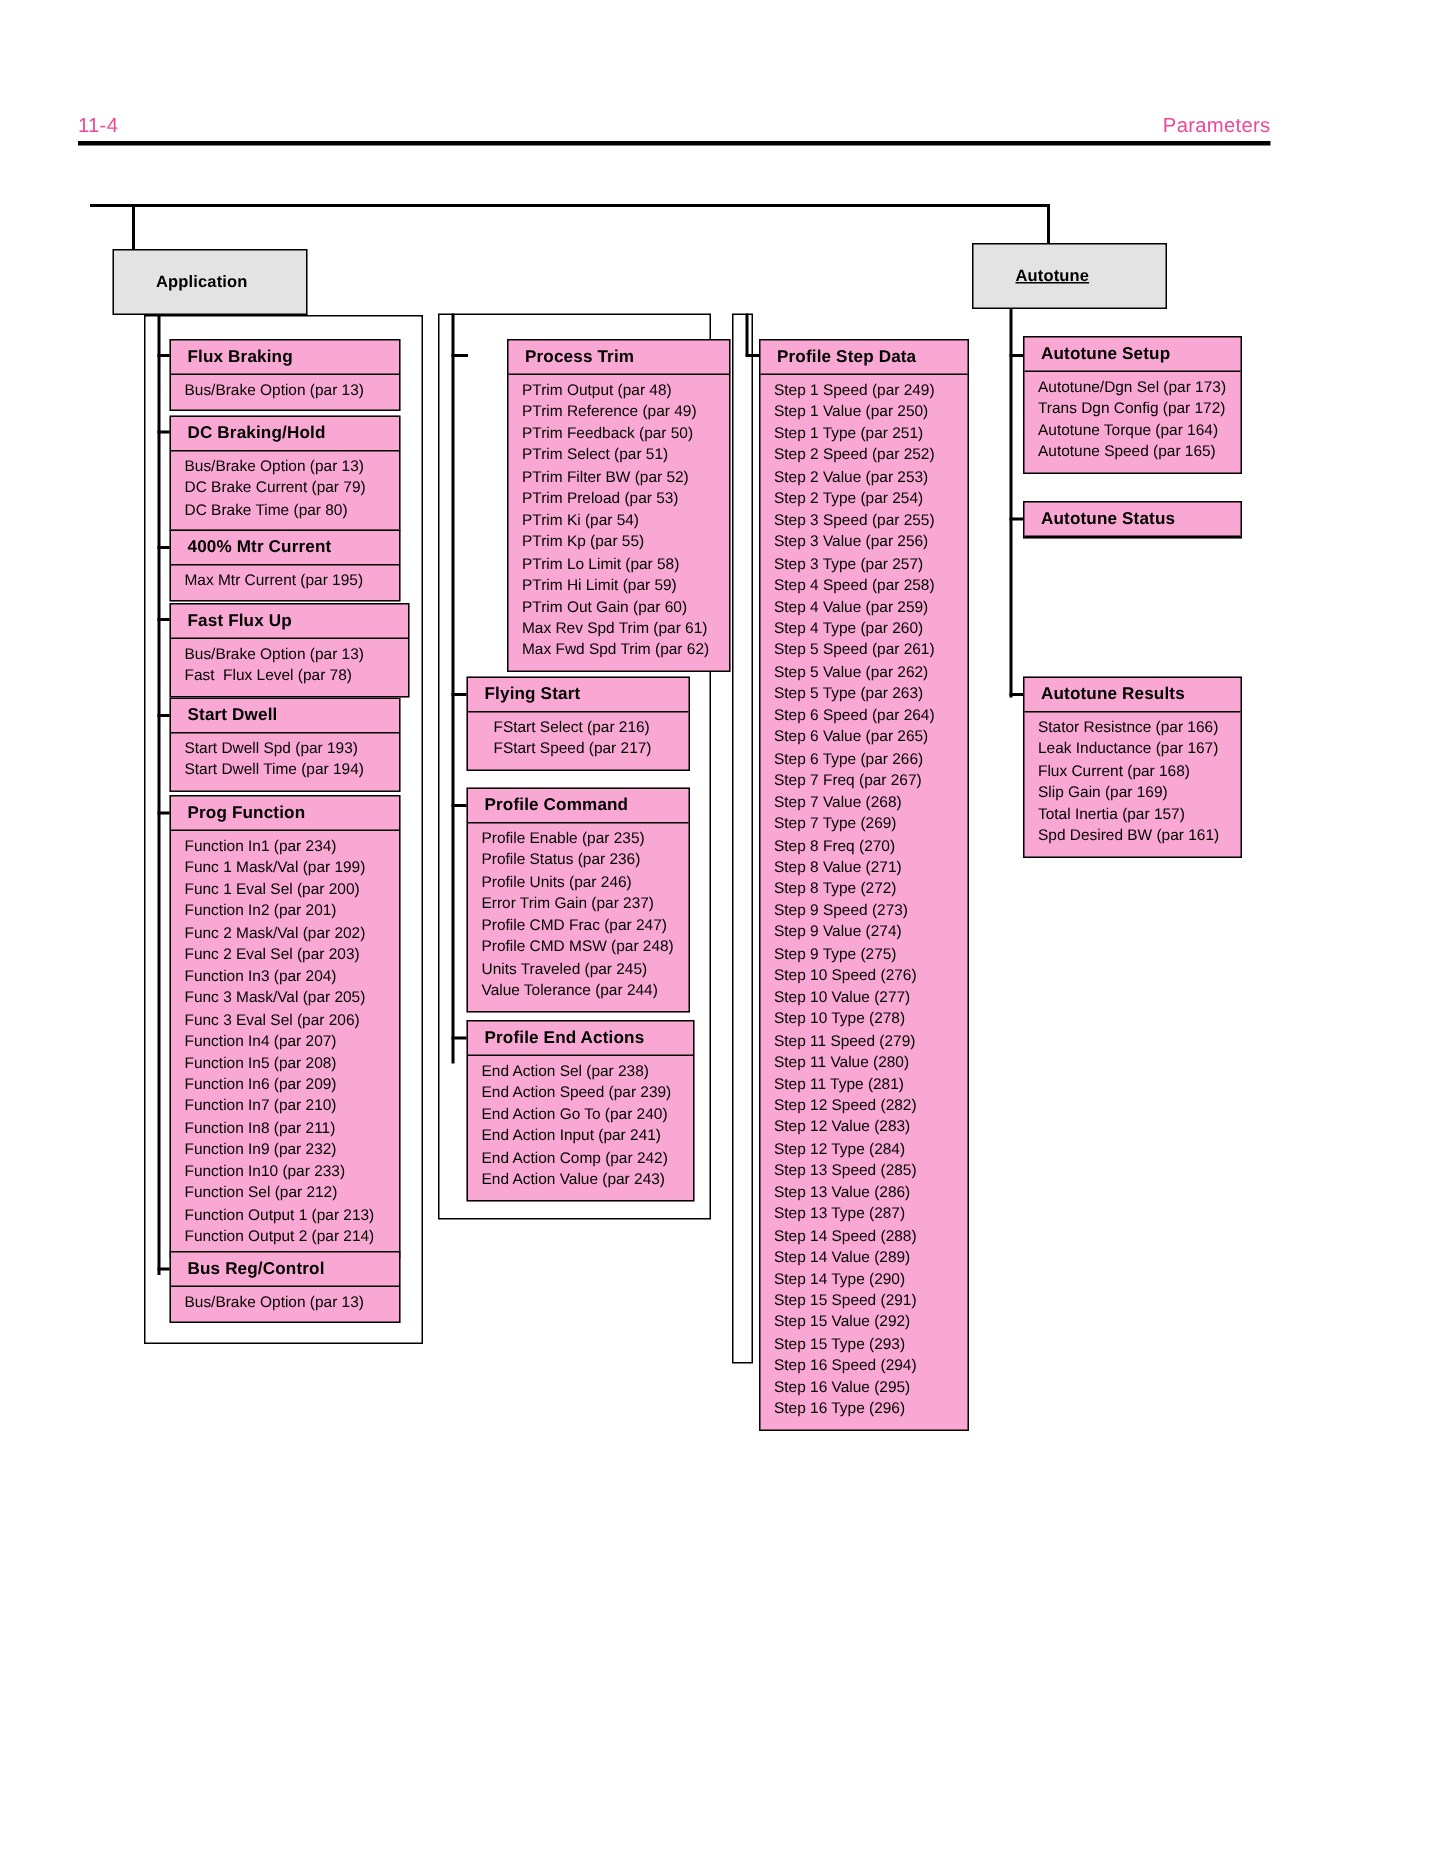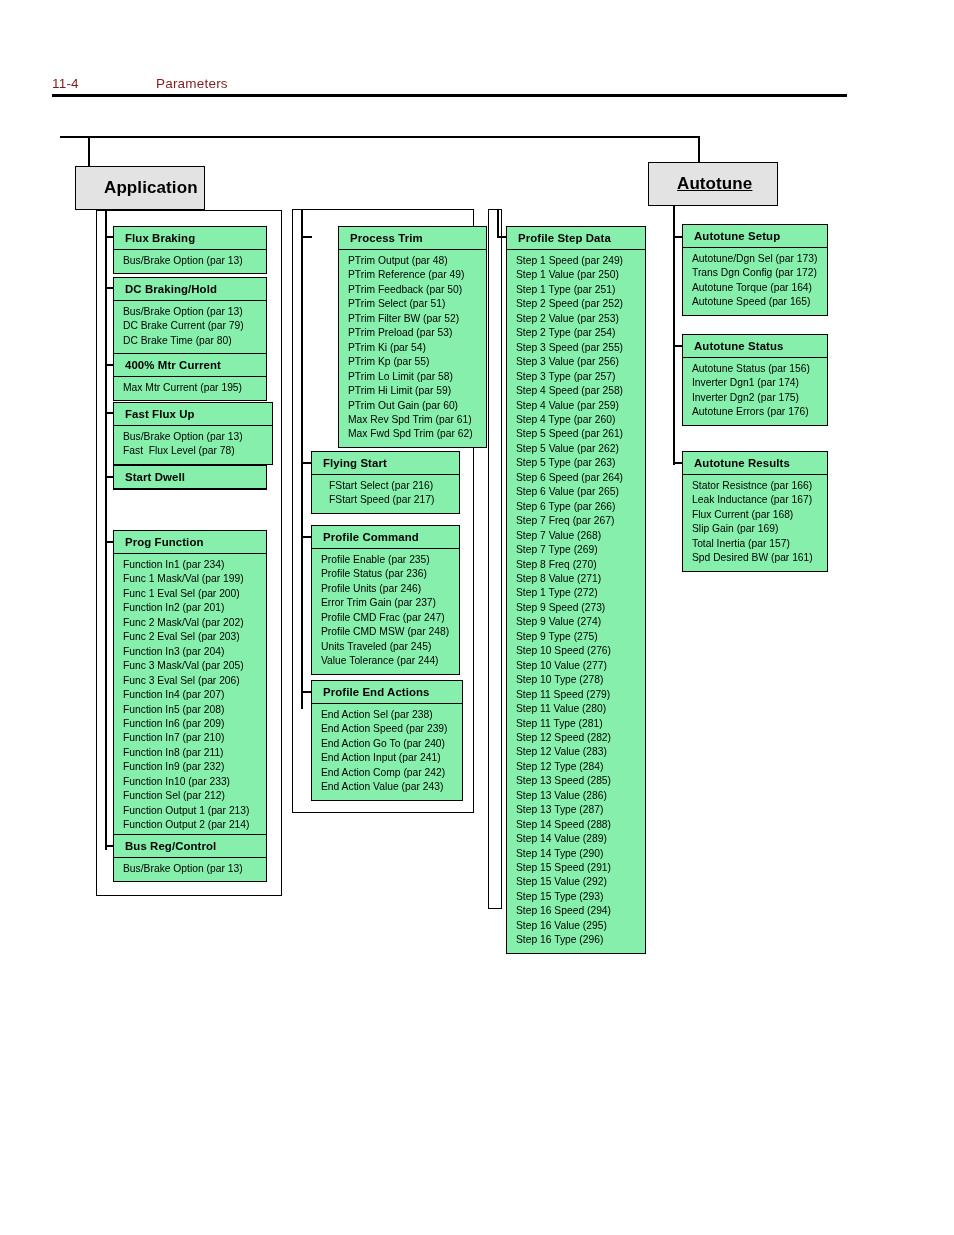--- a/index.html
+++ b/index.html
@@ -17,22 +17,23 @@
 
   
   #page-header {
     position: absolute;
     left: 52px; top: 76px; width: 795px;
   }
   #page-header .hdr-row {
     display: flex;
     align-items: baseline;
     font-size: 13.5px;
-    color: #7f1d1d;
+    color: #ec4899;
     padding-bottom: 3px;
+    justify-content: space-between;
   }
   #page-header .folio { width: 104px; letter-spacing: .2px; }
   #page-header .chapter-title { letter-spacing: .2px; }
   #page-header .rule {
     height: 2.6px; background: #000; width: 795px;
   }
 
   
   #diagram {
     position: absolute;
@@ -53,31 +54,31 @@
 
   
   .top-box {
     position: absolute;
     border: 1.6px solid #000;
     background: #e3e3e3;
     display: flex;
     align-items: center;
   }
   .top-box .top-label {
-    font-size: 17px;
+    font-size: 11px;
     font-weight: bold;
     padding-left: 28px;
     letter-spacing: .1px;
   }
 
   
   .group {
     position: absolute;
     border: 1.6px solid #000;
-    background: #86efac;
+    background: #f9a8d4;
   }
   .group .g-head {
     font-size: 11.4px;
     font-weight: bold;
     padding: 4px 0 4px 11px;
     border-bottom: 1.4px solid #000;
     line-height: 14px;
     letter-spacing: .1px;
   }
   .group .g-body {
@@ -153,20 +154,24 @@
   <div class="group" style="left:113px; top:402px; width:160px;">
     <div class="g-head">Fast Flux Up</div>
     <div class="g-body">
       <div class="g-item">Bus/Brake Option (par 13)</div>
       <div class="g-item">Fast  Flux Level (par 78)</div>
     </div>
   </div>
 
   <div class="group" style="left:113px; top:465px; width:154px;">
     <div class="g-head">Start Dwell</div>
+    <div class="g-body">
+      <div class="g-item">Start Dwell Spd (par 193)</div>
+      <div class="g-item">Start Dwell Time (par 194)</div>
+    </div>
   </div>
 
   <div class="group" style="left:113px; top:530px; width:154px;">
     <div class="g-head">Prog Function</div>
     <div class="g-body">
       <div class="g-item">Function In1 (par 234)</div>
       <div class="g-item">Func 1 Mask/Val (par 199)</div>
       <div class="g-item">Func 1 Eval Sel (par 200)</div>
       <div class="g-item">Function In2 (par 201)</div>
       <div class="g-item">Func 2 Mask/Val (par 202)</div>
@@ -275,21 +280,21 @@
       <div class="g-item">Step 5 Value (par 262)</div>
       <div class="g-item">Step 5 Type (par 263)</div>
       <div class="g-item">Step 6 Speed (par 264)</div>
       <div class="g-item">Step 6 Value (par 265)</div>
       <div class="g-item">Step 6 Type (par 266)</div>
       <div class="g-item">Step 7 Freq (par 267)</div>
       <div class="g-item">Step 7 Value (268)</div>
       <div class="g-item">Step 7 Type (269)</div>
       <div class="g-item">Step 8 Freq (270)</div>
       <div class="g-item">Step 8 Value (271)</div>
-      <div class="g-item">Step 1 Type (272)</div>
+      <div class="g-item">Step 8 Type (272)</div>
       <div class="g-item">Step 9 Speed (273)</div>
       <div class="g-item">Step 9 Value (274)</div>
       <div class="g-item">Step 9 Type (275)</div>
       <div class="g-item">Step 10 Speed (276)</div>
       <div class="g-item">Step 10 Value (277)</div>
       <div class="g-item">Step 10 Type (278)</div>
       <div class="g-item">Step 11 Speed (279)</div>
       <div class="g-item">Step 11 Value (280)</div>
       <div class="g-item">Step 11 Type (281)</div>
       <div class="g-item">Step 12 Speed (282)</div>
@@ -324,26 +329,20 @@
     <div class="g-body">
       <div class="g-item">Autotune/Dgn Sel (par 173)</div>
       <div class="g-item">Trans Dgn Config (par 172)</div>
       <div class="g-item">Autotune Torque (par 164)</div>
       <div class="g-item">Autotune Speed (par 165)</div>
     </div>
   </div>
 
   <div class="group" style="left:682px; top:334px; width:146px;">
     <div class="g-head">Autotune Status</div>
-    <div class="g-body">
-      <div class="g-item">Autotune Status (par 156)</div>
-      <div class="g-item">Inverter Dgn1 (par 174)</div>
-      <div class="g-item">Inverter Dgn2 (par 175)</div>
-      <div class="g-item">Autotune Errors (par 176)</div>
-    </div>
   </div>
 
   <div class="group" style="left:682px; top:451px; width:146px;">
     <div class="g-head">Autotune Results</div>
     <div class="g-body">
       <div class="g-item">Stator Resistnce (par 166)</div>
       <div class="g-item">Leak Inductance (par 167)</div>
       <div class="g-item">Flux Current (par 168)</div>
       <div class="g-item">Slip Gain (par 169)</div>
       <div class="g-item">Total Inertia (par 157)</div>

